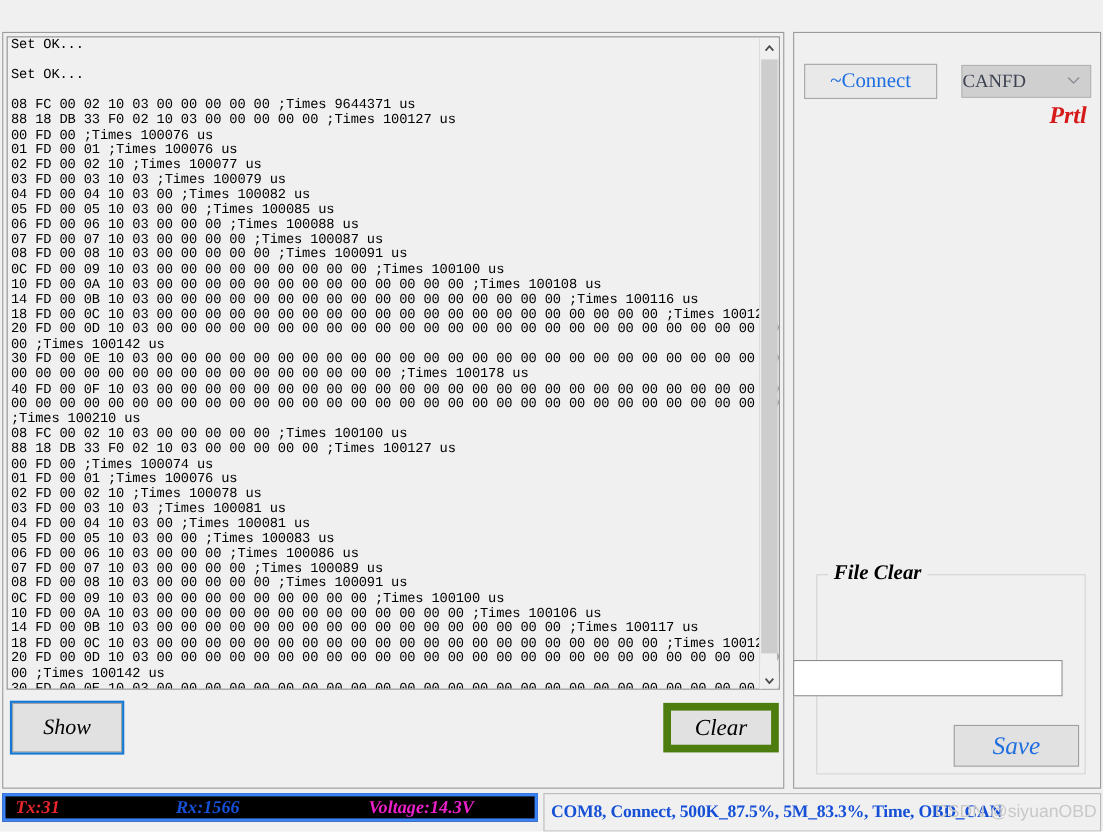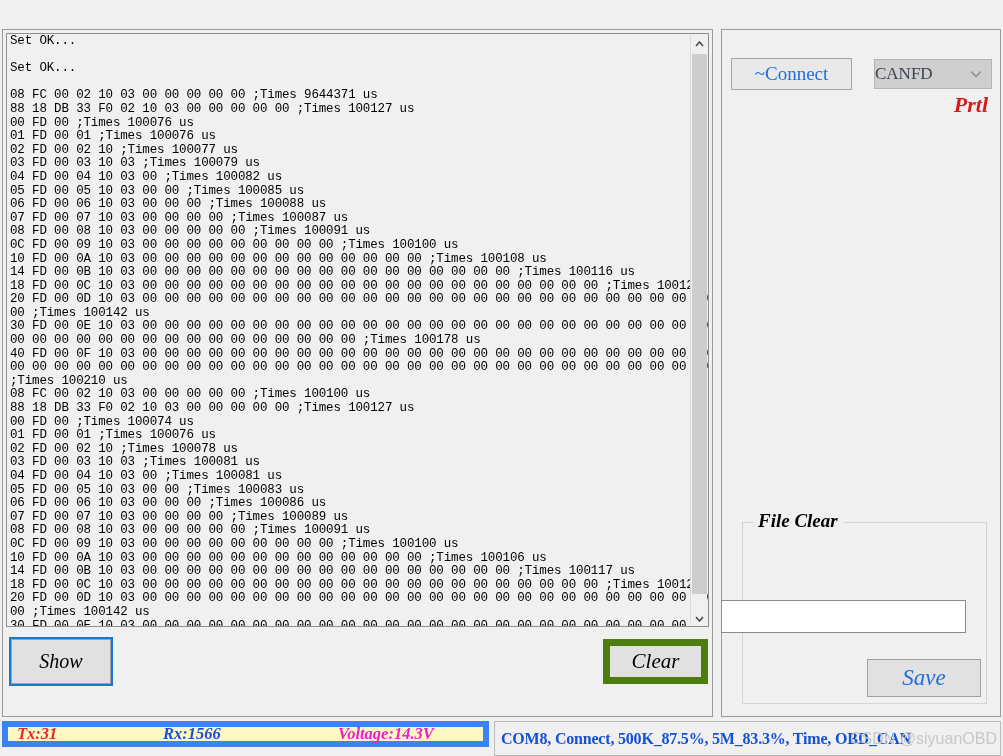--- a/index.html
+++ b/index.html
@@ -275,23 +275,23 @@
   .statusbar {
     position: absolute;
     left: 0; top: 721px;
     width: 1003px; height: 35px;
     background: #f0f0f0;
   }
   .status-left {
     position: absolute;
     left: 2px; top: 0px;
     width: 487px; height: 26px;
-    border: 6px solid #3b82f6;
-    box-sizing: border-box;
-    background: #fef9c3;
+    border: 3px solid #3b82f6;
+    box-sizing: border-box;
+    background: #000000;
   }
   .status-left span {
     position: absolute;
     top: 50%;
     transform: translateY(-50%);
     font-family: "Liberation Serif", serif;
     font-style: italic;
     font-weight: bold;
     font-size: 16.5px;
     white-space: nowrap;

